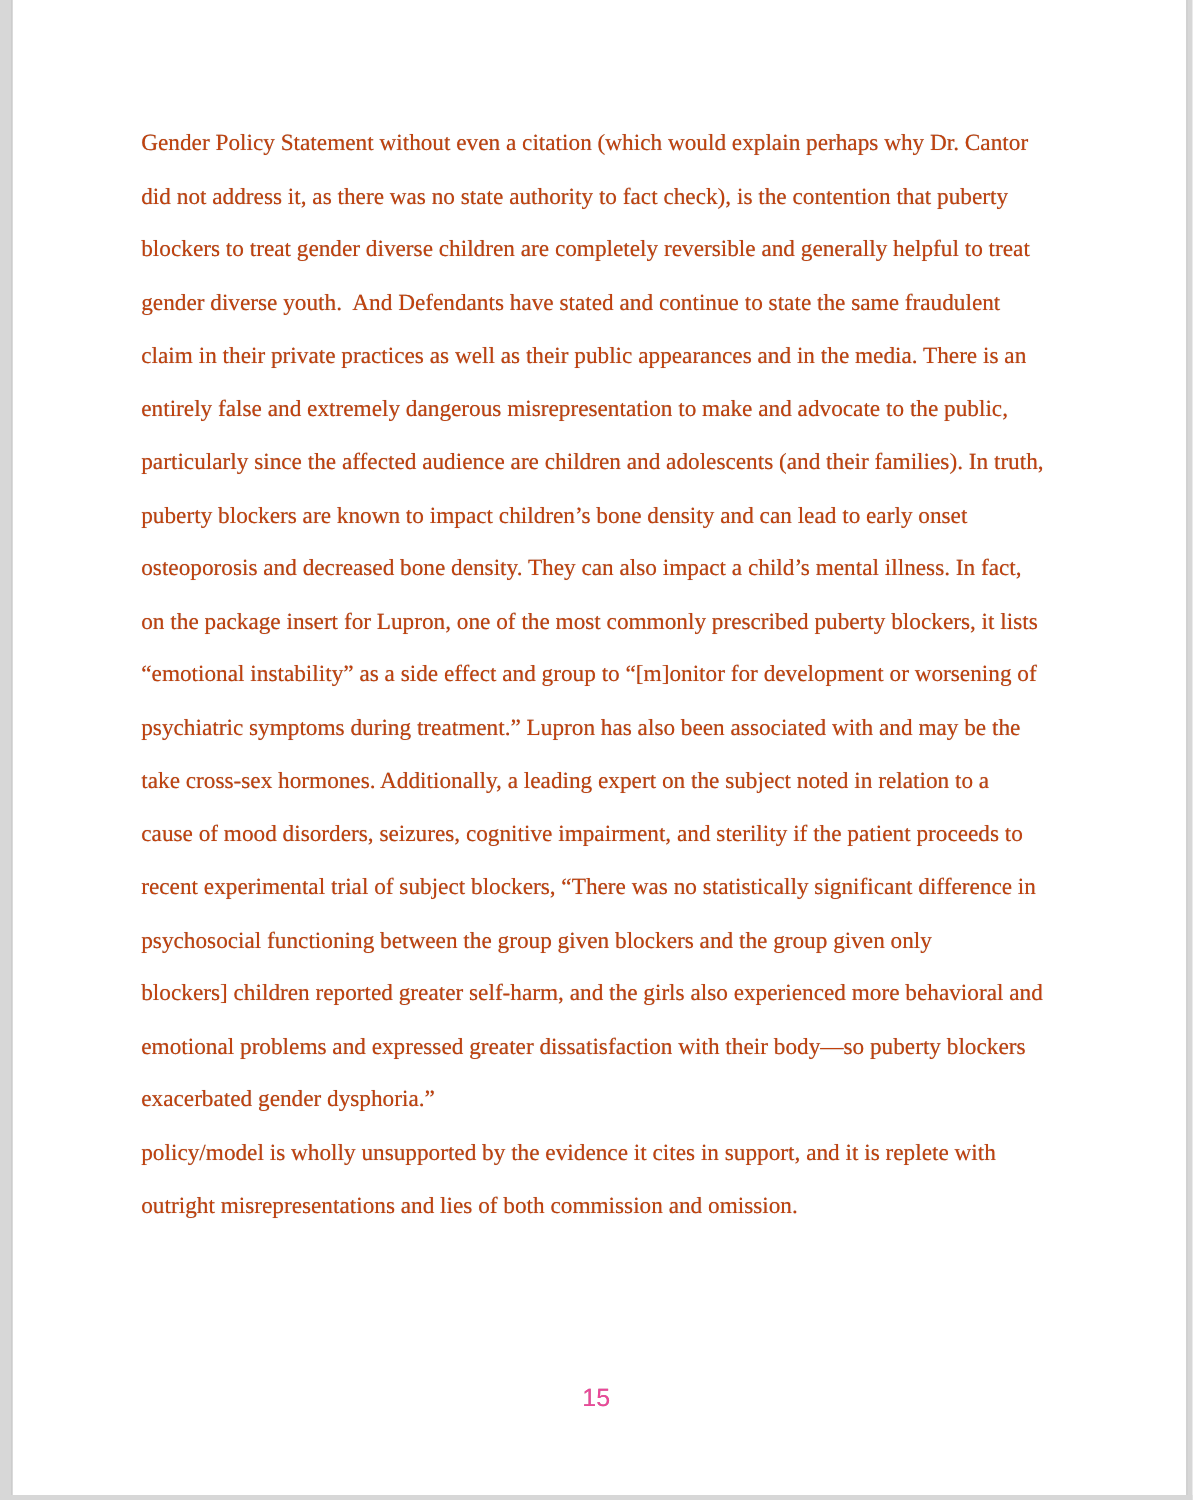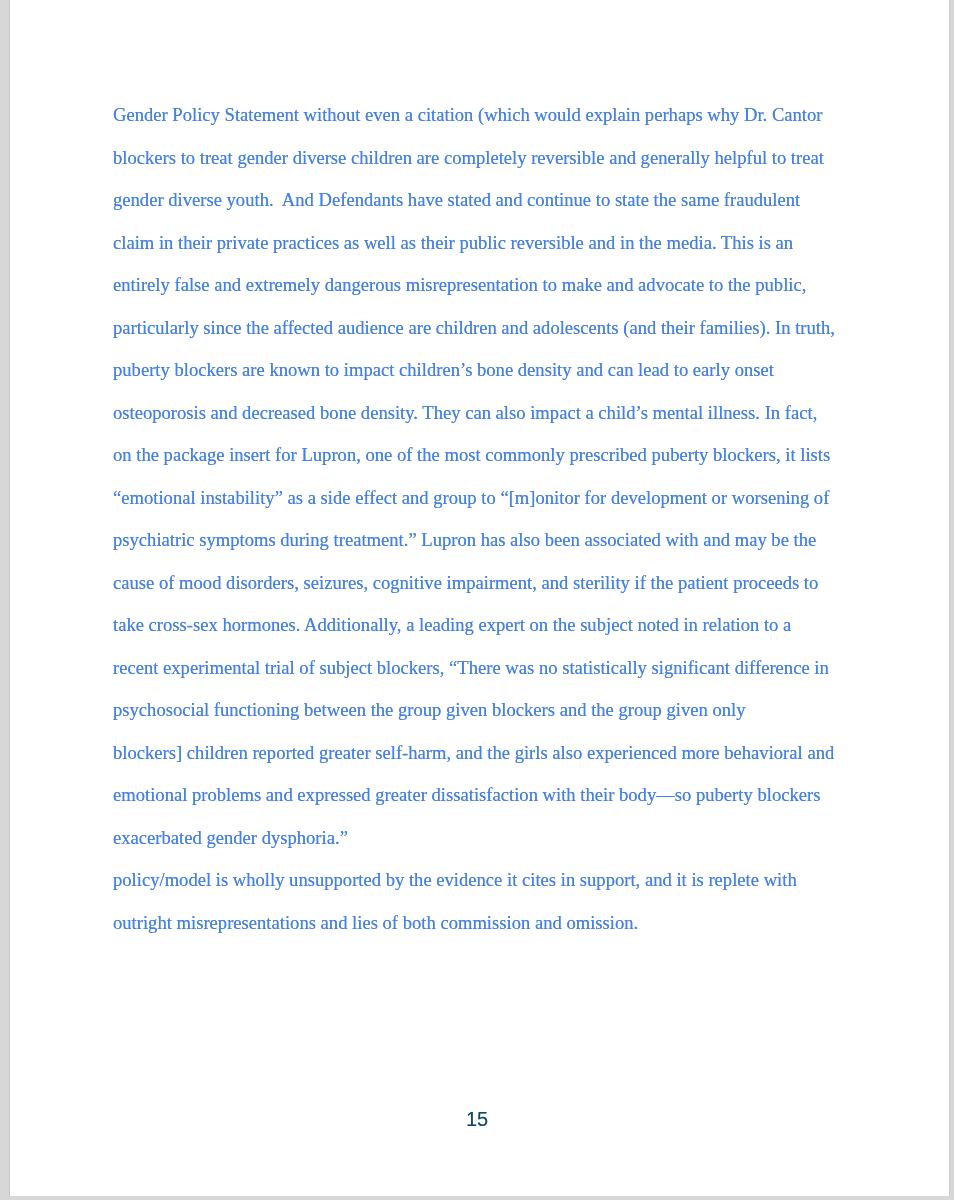--- a/index.html
+++ b/index.html
@@ -17,63 +17,64 @@
     background: #d7d7d7;
   }
   .edge-left   { left: 0; top: 0; width: 10px; height: 1200px; border-right: 1px solid #c9c9c9; }
   .edge-right  { right: 0; top: 0; width: 5px; height: 1200px; border-left: 1px solid #cccccc; }
   .edge-bottom { left: 0; bottom: 0; width: 954px; height: 4px; }
   .page-body {
     position: absolute;
     left: 113px;
     top: 94px;
     width: 745px;
-    color: #3b82f6;
+    color: #c2410c;
     font-size: 18.6px;
     line-height: 42.5px;
     text-shadow: 0 0 0.6px rgba(20,20,20,0.45);
   }
   .text-line {
     white-space: pre;      
     height: 42.5px;
   }
   .text-line.indent { padding-left: 31px; }
   .page-footer {
     position: absolute;
     left: 0;
     top: 1108px;
     width: 954px;
     text-align: center;
     font-family: "Liberation Sans", "DejaVu Sans", sans-serif;
     font-size: 20px;
-    color: #0c4a6e;
+    color: #ec4899;
     text-shadow: 0 0 0.5px rgba(20,20,20,0.4);
   }
 </style>
 </head>
 <body>
 
 <div class="edge edge-left"></div>
 <div class="edge edge-right"></div>
 <div class="edge edge-bottom"></div>
 
 <div class="page-body">
   <div class="text-line">Gender Policy Statement without even a citation (which would explain perhaps why Dr. Cantor</div>
+  <div class="text-line">did not address it, as there was no state authority to fact check), is the contention that puberty</div>
   <div class="text-line">blockers to treat gender diverse children are completely reversible and generally helpful to treat</div>
   <div class="text-line">gender diverse youth.  And Defendants have stated and continue to state the same fraudulent</div>
-  <div class="text-line">claim in their private practices as well as their public reversible and in the media. This is an</div>
+  <div class="text-line">claim in their private practices as well as their public appearances and in the media. There is an</div>
   <div class="text-line">entirely false and extremely dangerous misrepresentation to make and advocate to the public,</div>
   <div class="text-line">particularly since the affected audience are children and adolescents (and their families). In truth,</div>
   <div class="text-line">puberty blockers are known to impact children’s bone density and can lead to early onset</div>
   <div class="text-line">osteoporosis and decreased bone density. They can also impact a child’s mental illness. In fact,</div>
   <div class="text-line">on the package insert for Lupron, one of the most commonly prescribed puberty blockers, it lists</div>
   <div class="text-line">“emotional instability” as a side effect and group to “[m]onitor for development or worsening of</div>
   <div class="text-line">psychiatric symptoms during treatment.” Lupron has also been associated with and may be the</div>
+  <div class="text-line">take cross-sex hormones. Additionally, a leading expert on the subject noted in relation to a</div>
   <div class="text-line">cause of mood disorders, seizures, cognitive impairment, and sterility if the patient proceeds to</div>
-  <div class="text-line">take cross-sex hormones. Additionally, a leading expert on the subject noted in relation to a</div>
   <div class="text-line">recent experimental trial of subject blockers, “There was no statistically significant difference in</div>
   <div class="text-line">psychosocial functioning between the group given blockers and the group given only</div>
   <div class="text-line">blockers] children reported greater self-harm, and the girls also experienced more behavioral and</div>
   <div class="text-line">emotional problems and expressed greater dissatisfaction with their body—so puberty blockers</div>
   <div class="text-line">exacerbated gender dysphoria.”</div>
   <div class="text-line">policy/model is wholly unsupported by the evidence it cites in support, and it is replete with</div>
   <div class="text-line">outright misrepresentations and lies of both commission and omission.</div>
 </div>
 
 <div class="page-footer">15</div>

